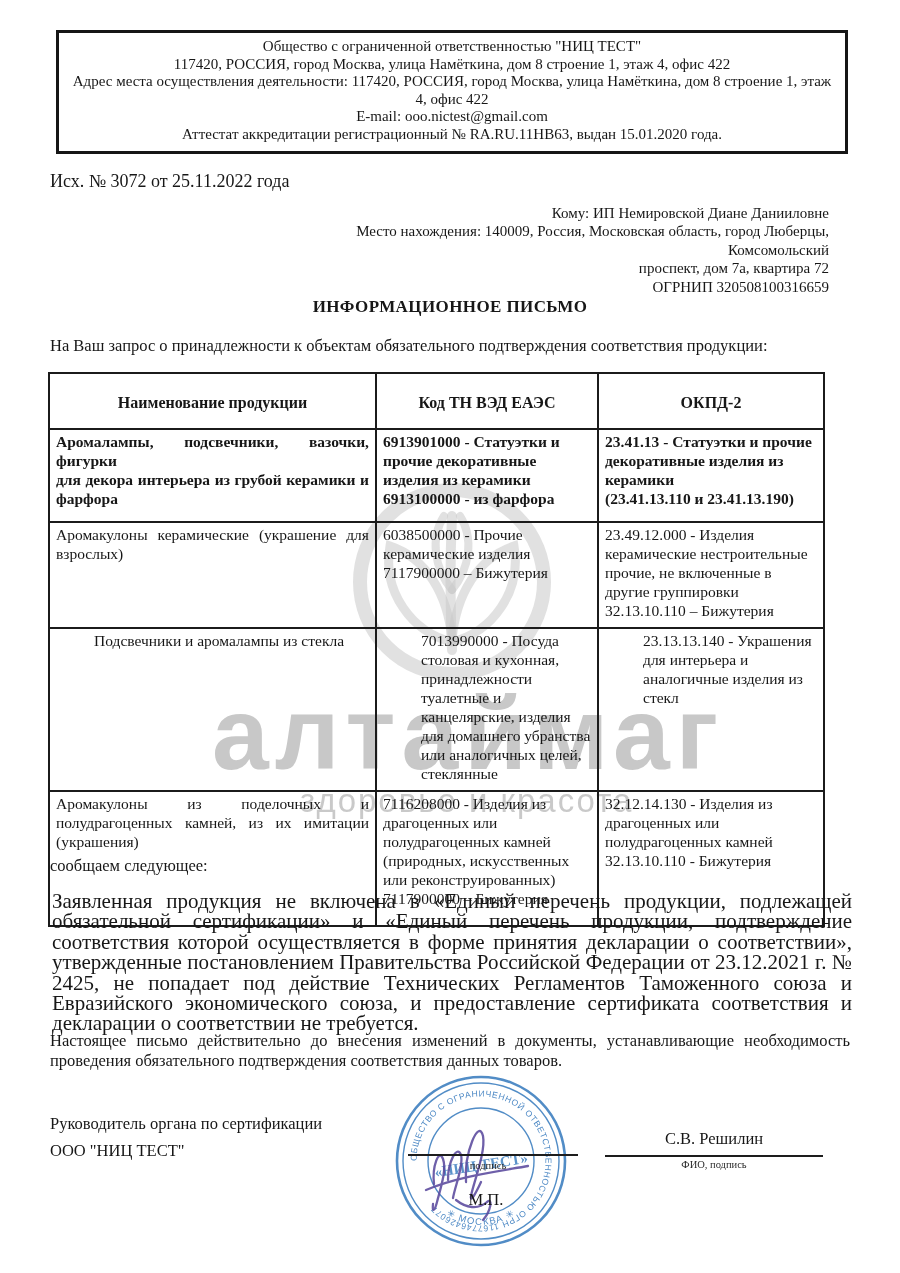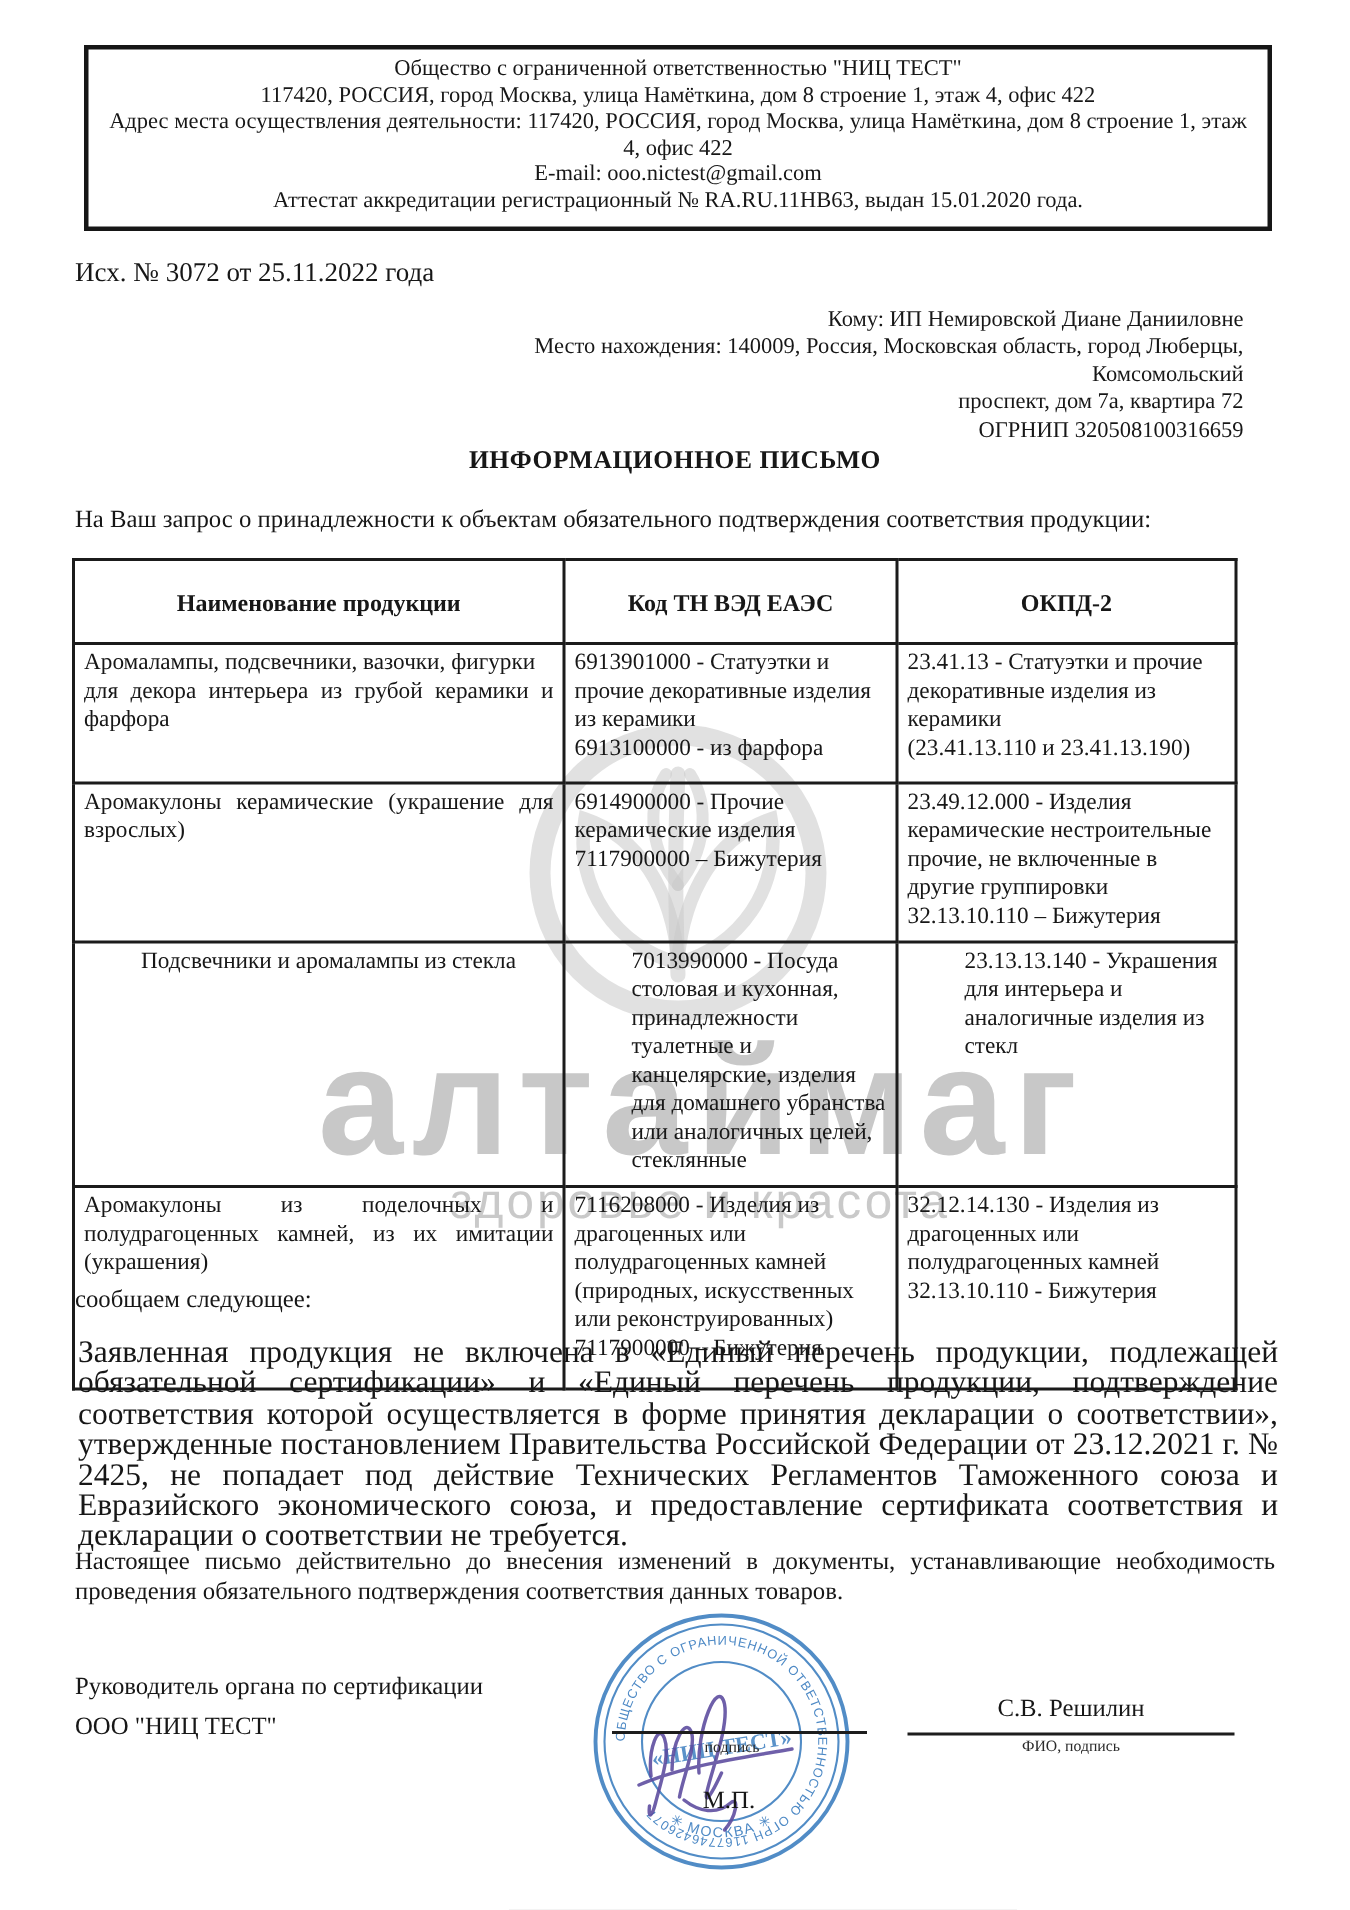--- a/index.html
+++ b/index.html
@@ -45,21 +45,21 @@
     border-collapse:collapse;table-layout:fixed;background:transparent;
   }
   .tbl col.c1{width:327px;} .tbl col.c2{width:222px;} .tbl col.c3{width:226px;}
   .tbl th,.tbl td{
     border:2px solid #1b1b1b;vertical-align:top;
     font-size:15.5px;line-height:19px;background:transparent;
   }
   .tbl th{font-weight:bold;text-align:center;font-size:16px;padding:19px 4px 16px;}
   .tbl td{padding:2px 6px 7px;white-space:pre-line;}
   .tbl td.cell-name{text-align:justify;}
-  .tbl tr.r1 td{height:82px;} .tbl tr.r2 td{height:92px;}
+  .tbl tr.r1 td{height:82px;font-weight:bold;} .tbl tr.r2 td{height:92px;}
   .tbl tr.r3 td{height:108px;padding-left:44px;} .tbl tr.r4 td{height:124px;}
   
   .lead{position:absolute;left:50px;top:856px;font-size:16.5px;}
   .para1{position:absolute;left:52px;top:891px;width:800px;
     font-size:21px;line-height:20.4px;text-align:justify;}
   .para2{position:absolute;left:50px;top:1031px;width:800px;
     font-size:16.5px;line-height:20.4px;text-align:justify;}
   
   .sig-role{position:absolute;left:50px;top:1110px;font-size:16.5px;line-height:27px;}
   .stamp-wrap{position:absolute;left:394px;top:1074px;width:174px;height:174px;}
@@ -129,21 +129,21 @@
       <tr class="r1">
         <td class="cell-name">Аромалампы, подсвечники, вазочки, фигурки
 для декора интерьера из грубой керамики и фарфора</td>
         <td>6913901000 - Статуэтки и прочие декоративные изделия из керамики
 6913100000 - из фарфора</td>
         <td>23.41.13 - Статуэтки и прочие декоративные изделия из керамики
 (23.41.13.110 и 23.41.13.190)</td>
       </tr>
       <tr class="r2">
         <td class="cell-name">Аромакулоны керамические (украшение для взрослых)</td>
-        <td>6914900000 - Прочие керамические изделия
+        <td>6038500000 - Прочие керамические изделия
 7117900000 – Бижутерия</td>
         <td>23.49.12.000  - Изделия керамические нестроительные прочие, не включенные в другие группировки
 32.13.10.110 – Бижутерия</td>
       </tr>
       <tr class="r3">
         <td class="cell-name">Подсвечники и аромалампы из стекла</td>
         <td>7013990000 - Посуда столовая и кухонная, принадлежности туалетные и канцелярские, изделия для домашнего убранства или аналогичных целей, стеклянные</td>
         <td>23.13.13.140 - Украшения для интерьера и аналогичные изделия из стекл</td>
       </tr>
       <tr class="r4">

